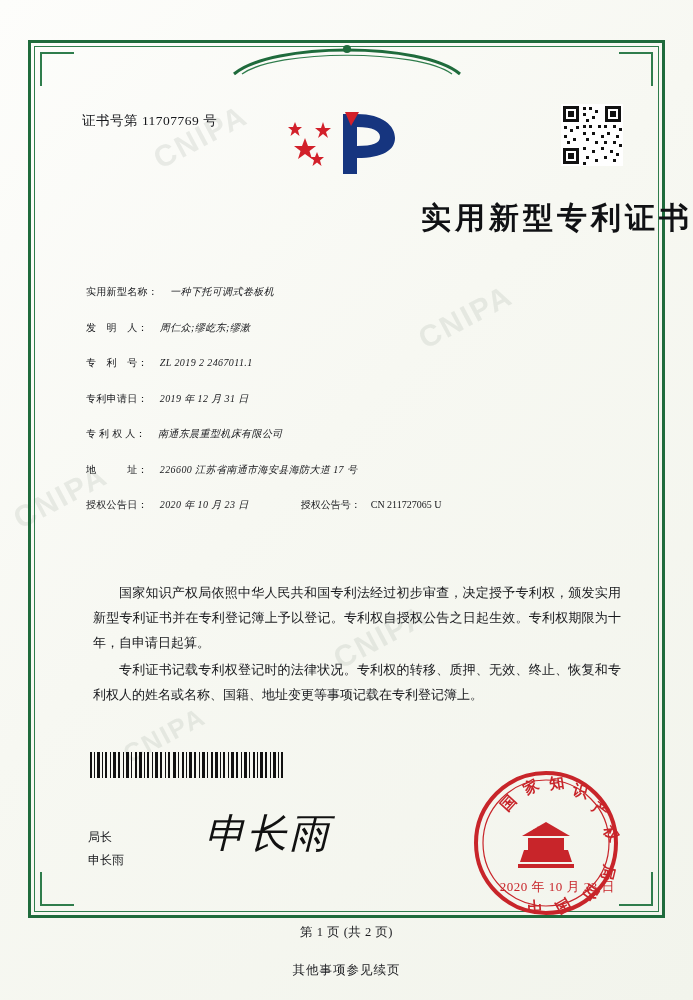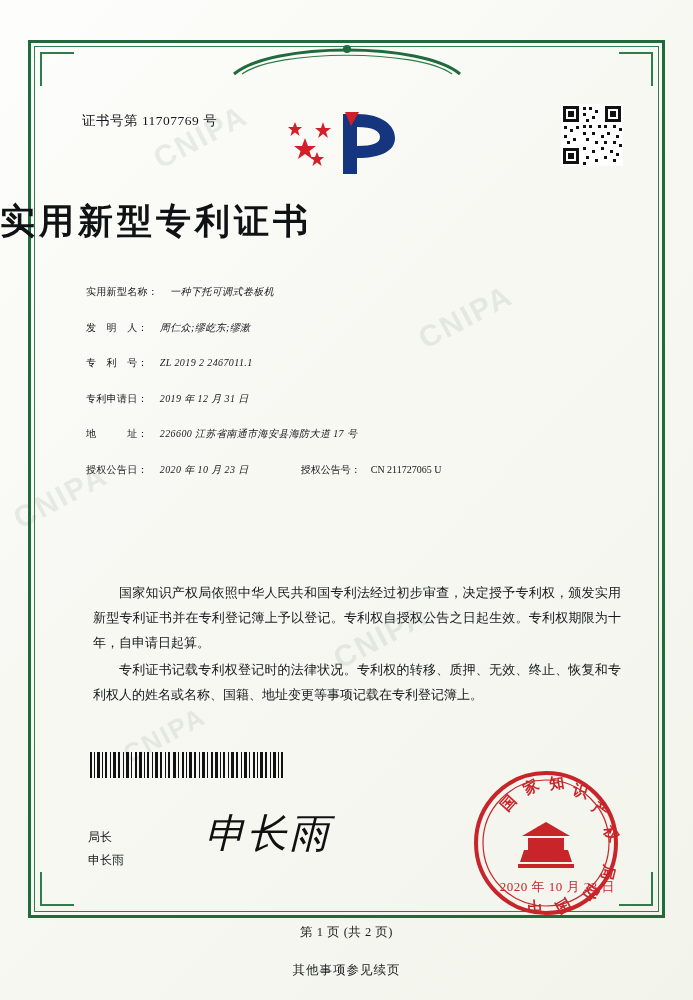--- a/index.html
+++ b/index.html
@@ -100,22 +100,22 @@
     transform: translateX(-50%);
     top: 108px;
     width: 120px;
     height: 72px;
   }
   .title {
     position: absolute;
     left: 0;
     right: 0;
     top: 198px;
-    text-align: left;
-    font-size: 35px;
+    text-align: right;
+    font-size: 30px;
     font-weight: bold;
     letter-spacing: 4px;
     color: #101114;
     font-family: "DejaVu Sans", sans-serif;
   }
 
   .fields {
     position: absolute;
     left: 86px;
     top: 285px;
@@ -332,20 +332,24 @@
     </div>
     <div class="field-row">
       <span class="field-label">专　利　号：</span>
       <span class="field-value">ZL 2019 2 2467011.1</span>
     </div>
     <div class="field-row">
       <span class="field-label">专利申请日：</span>
       <span class="field-value">2019 年 12 月 31 日</span>
     </div>
     <div class="field-row">
+      <span class="field-label">专 利 权 人：</span>
+      <span class="field-value">南通东晨重型机床有限公司</span>
+    </div>
+    <div class="field-row">
       <span class="field-label">地　　　址：</span>
       <span class="field-value">226600 江苏省南通市海安县海防大道 17 号</span>
     </div>
     <div class="field-row double">
       <span class="field-label">授权公告日：</span>
       <span class="field-value">2020 年 10 月 23 日</span>
       <span class="second-label">授权公告号：</span>
       <span class="second-value">CN 211727065 U</span>
     </div>
   </div>

